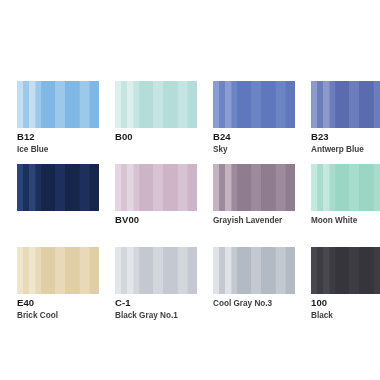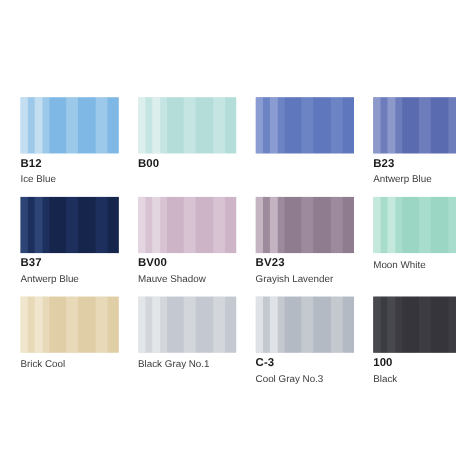--- a/index.html
+++ b/index.html
@@ -76,21 +76,21 @@
     font-weight: bold;
     color: #1a1a1a;
     letter-spacing: 0.1px;
     line-height: 12px;
     white-space: nowrap;
   }
 
   .swatch-name {
     display: block;
     font-size: 8.2px;
-    font-weight: normal;
+    font-weight: bold;
     color: #3d3d3d;
     line-height: 12px;
     white-space: nowrap;
     padding-top: 1px;
   }
 </style>
 </head>
 <body>
 
 <div id="swatch-chart">
@@ -112,95 +112,94 @@
         </div>
         <div class="swatch-label">
           <span class="swatch-code">B00</span>
         </div>
       </div>
       <div class="swatch-cell">
         <div class="swatch-chip">
           <span class="chip-base" style="background: rgb(108, 131, 196);"></span>
           <span class="chip-bands" style="background: linear-gradient(90deg, rgb(138, 156, 210) 0%, rgb(138, 156, 210) 7%, rgb(108, 131, 196) 8%, rgb(108, 131, 196) 14%, rgb(138, 156, 210) 15%, rgb(138, 156, 210) 22%, rgb(108, 131, 196) 23%, rgb(108, 131, 196) 29%, rgb(95, 120, 189) 30%, rgb(95, 120, 189) 46%, rgb(108, 131, 196) 47%, rgb(108, 131, 196) 58%, rgb(95, 120, 189) 59%, rgb(95, 120, 189) 76%, rgb(108, 131, 196) 77%, rgb(108, 131, 196) 88%, rgb(95, 120, 189) 89%, rgb(95, 120, 189) 100%);"></span>
         </div>
+        <div class="swatch-label">
+          <span class="swatch-code">B24</span>
+          <span class="swatch-name">Sky</span>
+        </div>
       </div>
       <div class="swatch-cell">
         <div class="swatch-chip">
           <span class="chip-base" style="background: rgb(109, 124, 187);"></span>
           <span class="chip-bands" style="background: linear-gradient(90deg, rgb(142, 153, 203) 0%, rgb(142, 153, 203) 7%, rgb(109, 124, 187) 8%, rgb(109, 124, 187) 14%, rgb(142, 153, 203) 15%, rgb(142, 153, 203) 22%, rgb(109, 124, 187) 23%, rgb(109, 124, 187) 29%, rgb(90, 107, 176) 30%, rgb(90, 107, 176) 46%, rgb(109, 124, 187) 47%, rgb(109, 124, 187) 58%, rgb(90, 107, 176) 59%, rgb(90, 107, 176) 76%, rgb(109, 124, 187) 77%, rgb(109, 124, 187) 88%, rgb(90, 107, 176) 89%, rgb(90, 107, 176) 100%);"></span>
         </div>
         <div class="swatch-label">
           <span class="swatch-code">B23</span>
           <span class="swatch-name">Antwerp Blue</span>
         </div>
       </div>
       <div class="swatch-cell">
         <div class="swatch-chip">
           <span class="chip-base" style="background: rgb(29, 47, 92);"></span>
           <span class="chip-bands" style="background: linear-gradient(90deg, rgb(44, 68, 118) 0%, rgb(44, 68, 118) 7%, rgb(29, 47, 92) 8%, rgb(29, 47, 92) 14%, rgb(44, 68, 118) 15%, rgb(44, 68, 118) 22%, rgb(29, 47, 92) 23%, rgb(29, 47, 92) 29%, rgb(22, 37, 76) 30%, rgb(22, 37, 76) 46%, rgb(29, 47, 92) 47%, rgb(29, 47, 92) 58%, rgb(22, 37, 76) 59%, rgb(22, 37, 76) 76%, rgb(29, 47, 92) 77%, rgb(29, 47, 92) 88%, rgb(22, 37, 76) 89%, rgb(22, 37, 76) 100%);"></span>
         </div>
-        <div class="swatch-label">
-          <span class="swatch-code">B37</span>
-          <span class="swatch-name">Antwerp Blue</span>
-        </div>
       </div>
       <div class="swatch-cell">
         <div class="swatch-chip">
           <span class="chip-base" style="background: rgb(216, 195, 210);"></span>
           <span class="chip-bands" style="background: linear-gradient(90deg, rgb(228, 214, 224) 0%, rgb(228, 214, 224) 7%, rgb(216, 195, 210) 8%, rgb(216, 195, 210) 14%, rgb(228, 214, 224) 15%, rgb(228, 214, 224) 22%, rgb(216, 195, 210) 23%, rgb(216, 195, 210) 29%, rgb(205, 181, 199) 30%, rgb(205, 181, 199) 46%, rgb(216, 195, 210) 47%, rgb(216, 195, 210) 58%, rgb(205, 181, 199) 59%, rgb(205, 181, 199) 76%, rgb(216, 195, 210) 77%, rgb(216, 195, 210) 88%, rgb(205, 181, 199) 89%, rgb(205, 181, 199) 100%);"></span>
         </div>
         <div class="swatch-label">
           <span class="swatch-code">BV00</span>
-          <span class="swatch-name">Mauve Shadow</span>
         </div>
       </div>
       <div class="swatch-cell">
         <div class="swatch-chip">
           <span class="chip-base" style="background: rgb(157, 138, 156);"></span>
           <span class="chip-bands" style="background: linear-gradient(90deg, rgb(196, 180, 193) 0%, rgb(196, 180, 193) 7%, rgb(157, 138, 156) 8%, rgb(157, 138, 156) 14%, rgb(196, 180, 193) 15%, rgb(196, 180, 193) 22%, rgb(157, 138, 156) 23%, rgb(157, 138, 156) 29%, rgb(143, 124, 142) 30%, rgb(143, 124, 142) 46%, rgb(157, 138, 156) 47%, rgb(157, 138, 156) 58%, rgb(143, 124, 142) 59%, rgb(143, 124, 142) 76%, rgb(157, 138, 156) 77%, rgb(157, 138, 156) 88%, rgb(143, 124, 142) 89%, rgb(143, 124, 142) 100%);"></span>
         </div>
         <div class="swatch-label">
-          <span class="swatch-code">BV23</span>
           <span class="swatch-name">Grayish Lavender</span>
         </div>
       </div>
       <div class="swatch-cell">
         <div class="swatch-chip">
           <span class="chip-base" style="background: rgb(168, 221, 205);"></span>
           <span class="chip-bands" style="background: linear-gradient(90deg, rgb(196, 232, 220) 0%, rgb(196, 232, 220) 7%, rgb(168, 221, 205) 8%, rgb(168, 221, 205) 14%, rgb(196, 232, 220) 15%, rgb(196, 232, 220) 22%, rgb(168, 221, 205) 23%, rgb(168, 221, 205) 29%, rgb(155, 214, 196) 30%, rgb(155, 214, 196) 46%, rgb(168, 221, 205) 47%, rgb(168, 221, 205) 58%, rgb(155, 214, 196) 59%, rgb(155, 214, 196) 76%, rgb(168, 221, 205) 77%, rgb(168, 221, 205) 88%, rgb(155, 214, 196) 89%, rgb(155, 214, 196) 100%);"></span>
         </div>
         <div class="swatch-label">
           <span class="swatch-name">Moon White</span>
         </div>
       </div>
       <div class="swatch-cell">
         <div class="swatch-chip">
           <span class="chip-base" style="background: rgb(232, 217, 184);"></span>
           <span class="chip-bands" style="background: linear-gradient(90deg, rgb(240, 230, 205) 0%, rgb(240, 230, 205) 7%, rgb(232, 217, 184) 8%, rgb(232, 217, 184) 14%, rgb(240, 230, 205) 15%, rgb(240, 230, 205) 22%, rgb(232, 217, 184) 23%, rgb(232, 217, 184) 29%, rgb(224, 206, 166) 30%, rgb(224, 206, 166) 46%, rgb(232, 217, 184) 47%, rgb(232, 217, 184) 58%, rgb(224, 206, 166) 59%, rgb(224, 206, 166) 76%, rgb(232, 217, 184) 77%, rgb(232, 217, 184) 88%, rgb(224, 206, 166) 89%, rgb(224, 206, 166) 100%);"></span>
         </div>
         <div class="swatch-label">
+          <span class="swatch-code">E40</span>
           <span class="swatch-name">Brick Cool</span>
         </div>
       </div>
       <div class="swatch-cell">
         <div class="swatch-chip">
           <span class="chip-base" style="background: rgb(211, 215, 220);"></span>
           <span class="chip-bands" style="background: linear-gradient(90deg, rgb(227, 230, 233) 0%, rgb(227, 230, 233) 7%, rgb(211, 215, 220) 8%, rgb(211, 215, 220) 14%, rgb(227, 230, 233) 15%, rgb(227, 230, 233) 22%, rgb(211, 215, 220) 23%, rgb(211, 215, 220) 29%, rgb(196, 201, 209) 30%, rgb(196, 201, 209) 46%, rgb(211, 215, 220) 47%, rgb(211, 215, 220) 58%, rgb(196, 201, 209) 59%, rgb(196, 201, 209) 76%, rgb(211, 215, 220) 77%, rgb(211, 215, 220) 88%, rgb(196, 201, 209) 89%, rgb(196, 201, 209) 100%);"></span>
         </div>
         <div class="swatch-label">
+          <span class="swatch-code">C-1</span>
           <span class="swatch-name">Black Gray No.1</span>
         </div>
       </div>
       <div class="swatch-cell">
         <div class="swatch-chip">
           <span class="chip-base" style="background: rgb(196, 201, 208);"></span>
           <span class="chip-bands" style="background: linear-gradient(90deg, rgb(223, 226, 230) 0%, rgb(223, 226, 230) 7%, rgb(196, 201, 208) 8%, rgb(196, 201, 208) 14%, rgb(223, 226, 230) 15%, rgb(223, 226, 230) 22%, rgb(196, 201, 208) 23%, rgb(196, 201, 208) 29%, rgb(179, 186, 196) 30%, rgb(179, 186, 196) 46%, rgb(196, 201, 208) 47%, rgb(196, 201, 208) 58%, rgb(179, 186, 196) 59%, rgb(179, 186, 196) 76%, rgb(196, 201, 208) 77%, rgb(196, 201, 208) 88%, rgb(179, 186, 196) 89%, rgb(179, 186, 196) 100%);"></span>
         </div>
         <div class="swatch-label">
-          <span class="swatch-code">C-3</span>
           <span class="swatch-name">Cool Gray No.3</span>
         </div>
       </div>
       <div class="swatch-cell">
         <div class="swatch-chip">
           <span class="chip-base" style="background: rgb(60, 60, 66);"></span>
           <span class="chip-bands" style="background: linear-gradient(90deg, rgb(72, 72, 79) 0%, rgb(72, 72, 79) 7%, rgb(60, 60, 66) 8%, rgb(60, 60, 66) 14%, rgb(72, 72, 79) 15%, rgb(72, 72, 79) 22%, rgb(60, 60, 66) 23%, rgb(60, 60, 66) 29%, rgb(53, 53, 59) 30%, rgb(53, 53, 59) 46%, rgb(60, 60, 66) 47%, rgb(60, 60, 66) 58%, rgb(53, 53, 59) 59%, rgb(53, 53, 59) 76%, rgb(60, 60, 66) 77%, rgb(60, 60, 66) 88%, rgb(53, 53, 59) 89%, rgb(53, 53, 59) 100%);"></span>
         </div>
         <div class="swatch-label">
           <span class="swatch-code">100</span>

